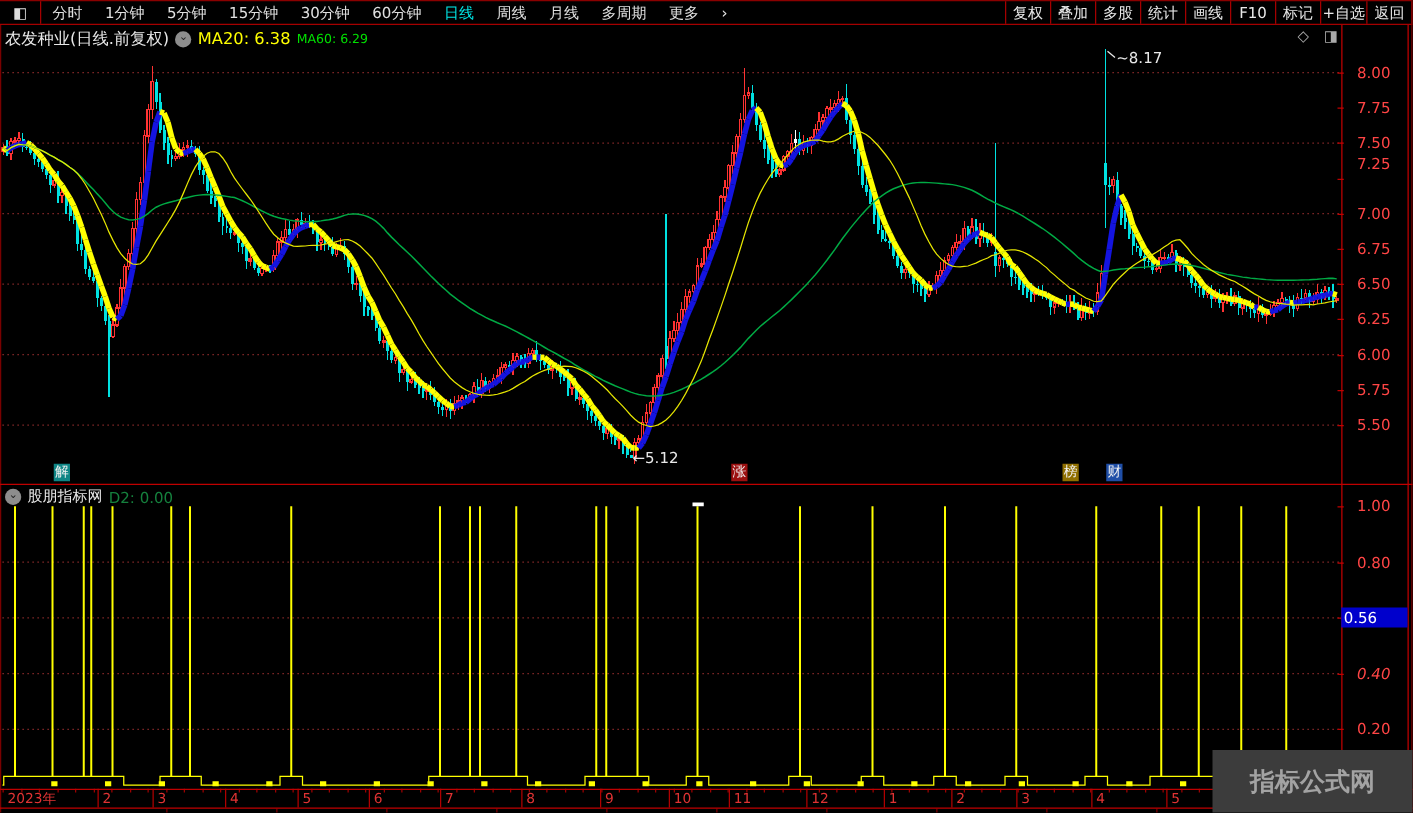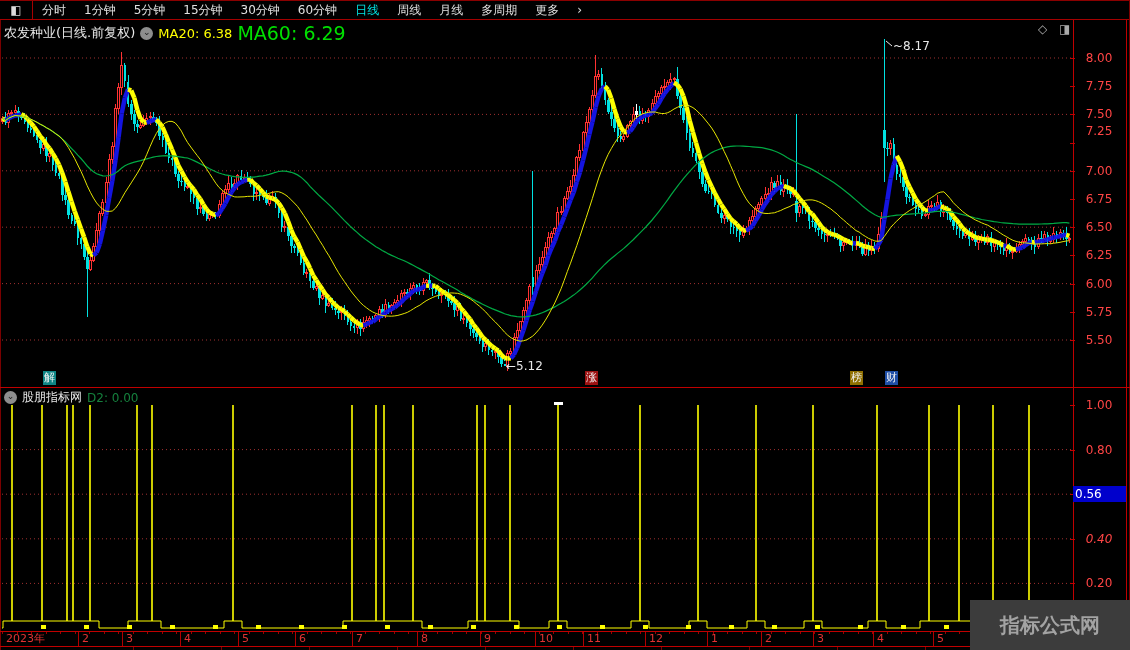--- a/index.html
+++ b/index.html
@@ -17,21 +17,21 @@
   .tf.active{color:#00e5e5;}
   #tb-spacer{flex:1;}
   #actions{display:flex;height:18px;border-left:1px solid #a50000;}
   .act{color:#e8e8e8;font-size:12px;min-width:33px;padding:0 1px;height:18px;line-height:18px;
        text-align:center;border-right:1px solid #a50000;white-space:nowrap;}
   
   .chart-title{color:#e8e8e8;font-size:13px;display:flex;align-items:center;gap:5px;z-index:5;}
   .chev{width:13px;height:13px;border-radius:50%;background:#8d8d8d;color:#1a1a1a;font-size:9px;
         line-height:11px;text-align:center;display:inline-block;}
   .ma20{color:#ffff00;font-size:13px;}
-  .ma60{color:#00e000;font-size:19px;}
+  .ma60{color:#00e000;font-size:10px;}
   .evt{position:absolute;width:13px;height:14px;color:#f2f2f2;font-size:11px;line-height:14px;
        text-align:center;z-index:6;}
   .plabel{position:absolute;left:1074px;width:50px;text-align:center;color:#ff4545;
           font-size:12px;height:14px;line-height:14px;z-index:4;}
   .ptick{position:absolute;left:1070px;width:5px;height:1px;background:#c00000;z-index:4;}
   .vline{position:absolute;width:1px;background:#c00000;z-index:3;}
   .hline{position:absolute;height:1px;background:#c00000;z-index:3;}
   
   .msep{position:absolute;top:631px;width:1px;height:15px;background:#b00000;}
   .mlabel{position:absolute;top:632px;color:#e03333;font-size:11px;height:13px;line-height:13px;z-index:2;}
@@ -61,20 +61,31 @@
       <div class="tf">30分钟</div>
       <div class="tf">60分钟</div>
       <div class="tf active">日线</div>
       <div class="tf">周线</div>
       <div class="tf">月线</div>
       <div class="tf">多周期</div>
       <div class="tf">更多</div>
       <div class="tf">›</div>
     </div>
   <div id="tb-spacer"></div>
+  <div id="actions">
+      <div class="act">复权</div>
+      <div class="act">叠加</div>
+      <div class="act">多股</div>
+      <div class="act">统计</div>
+      <div class="act">画线</div>
+      <div class="act">F10</div>
+      <div class="act">标记</div>
+      <div class="act">+自选</div>
+      <div class="act">返回</div>
+    </div>
 </div>
 
 <div class="abs chart-title" style="left:4px;top:22px;">
   <span>农发种业(日线.前复权)</span>
   <span class="chev">⌄</span>
   <span class="ma20">MA20: 6.38</span>
   <span class="ma60">MA60: 6.29</span>
 </div>
 
 <div class="abs" style="left:1038px;top:22px;color:#aaa;font-size:12px;z-index:6;">

